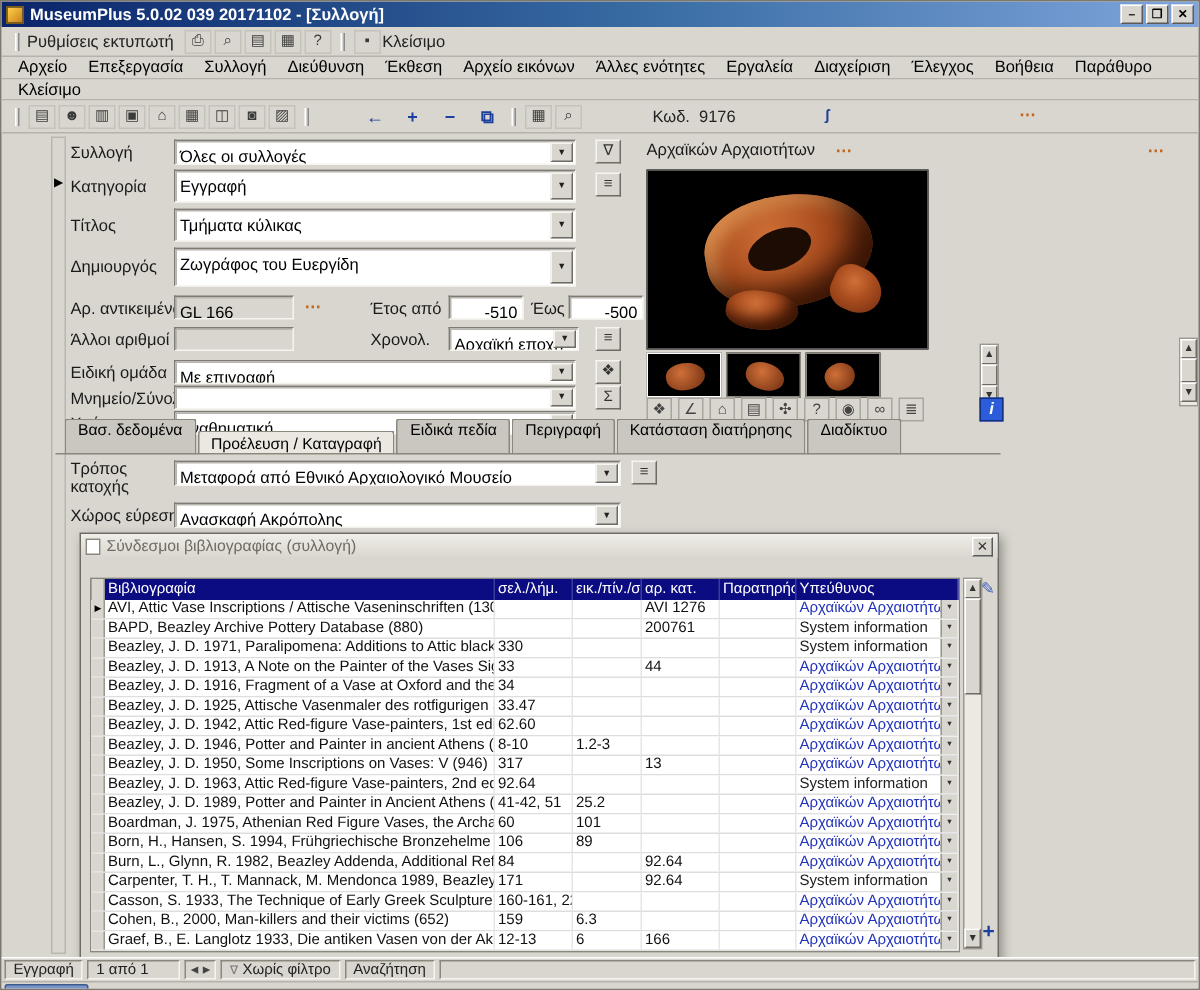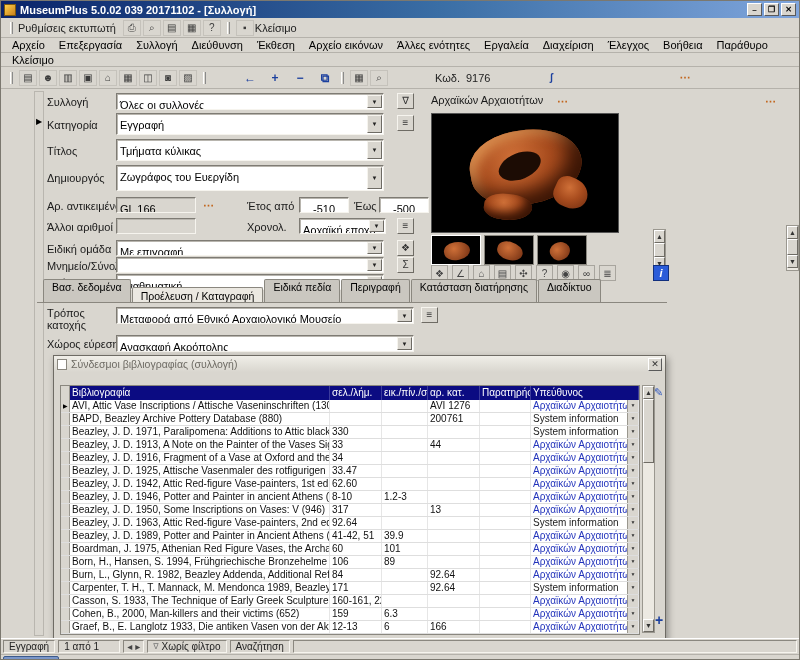--- a/index.html
+++ b/index.html
@@ -18,21 +18,21 @@
 .grip{width:3px;height:12px;border-left:1px solid #fff;border-right:1px solid #8a8a8a;margin:0 5px;flex:none}
 .tbico{width:18px;height:16px;border:1px solid #c5c2bb;background:#d9d6cf;text-align:center;line-height:14px;font-size:10px;color:#3b3b3b;margin:0 1px;flex:none}
 .tbico.nav{color:#1b3f9e;font-weight:bold;font-size:12px;width:20px;border-color:transparent}
 .menu-item{padding:1px 7px;color:#000;white-space:nowrap}
 .tb-label{color:#222;margin-right:6px;white-space:nowrap}
 
 
 .flabel{position:absolute;color:#1a1a1a;white-space:nowrap}
 .field,.combo{position:absolute;background:#fff;border:1px solid;border-color:#7e7b74 #f6f4ee #f6f4ee #7e7b74;box-shadow:inset 1px 1px 0 #b8b5ae;padding:5px 3px;overflow:hidden;white-space:nowrap;font-size:11px}
 .field.gray{background:#d9d6cf}
-.field.num{text-align:center}
+.field.num{text-align:right}
 .combo{padding-right:18px}
 .combo-arrow{position:absolute;right:1px;top:1px;bottom:1px;width:15px;background:#d9d6cf;border:1px solid;border-color:#f6f4ee #6e6b64 #6e6b64 #f6f4ee;display:flex;align-items:center;justify-content:center}
 .combo-arrow::after{content:"▼";font-size:6px;color:#222}
 .sidebtn{position:absolute;width:17px;height:16px;background:#d9d6cf;border:1px solid;border-color:#f6f4ee #6e6b64 #6e6b64 #f6f4ee;text-align:center;line-height:14px;font-size:10px;color:#333}
 .ellip{position:absolute;color:#c2651b;font-weight:bold;letter-spacing:1px;font-size:11px;line-height:11px}
 .left-gutter{position:absolute;left:33px;top:90px;width:10px;height:545px;background:#d9d6cf;border:1px solid #b9b6af}
 .rec-marker{position:absolute;left:35px;top:116px;font-size:8px;color:#000}
 .rec-marker::after{content:"▶"}
 
 
@@ -415,21 +415,21 @@
             <div class="cell c-pg">92.64</div>
             <div class="cell c-fig"></div>
             <div class="cell c-cat"></div>
             <div class="cell c-rem"></div>
             <div class="cell c-resp"><span class="resp-txt plain">System information</span><span class="resp-arrow"></span></div>
           </div>
           <div class="trow">
             <div class="cell c-gut"></div>
             <div class="cell c-bib">Beazley, J. D. 1989, Potter and Painter in Ancient Athens (703)</div>
             <div class="cell c-pg">41-42, 51</div>
-            <div class="cell c-fig">39.9</div>
+            <div class="cell c-fig">25.2</div>
             <div class="cell c-cat"></div>
             <div class="cell c-rem"></div>
             <div class="cell c-resp"><span class="resp-txt link">Αρχαϊκών Αρχαιοτήτων</span><span class="resp-arrow"></span></div>
           </div>
           <div class="trow">
             <div class="cell c-gut"></div>
             <div class="cell c-bib">Boardman, J. 1975, Athenian Red Figure Vases, the Archaic Period: A H</div>
             <div class="cell c-pg">60</div>
             <div class="cell c-fig">101</div>
             <div class="cell c-cat"></div>

